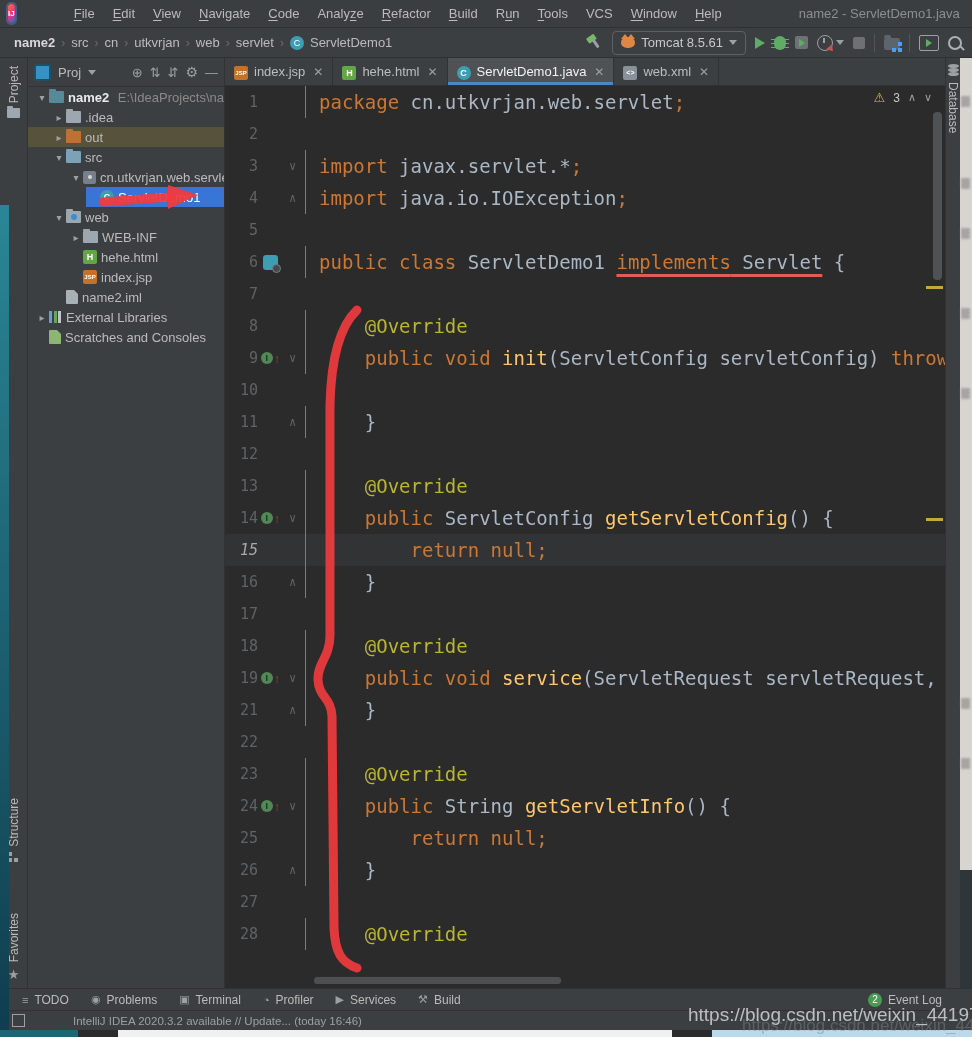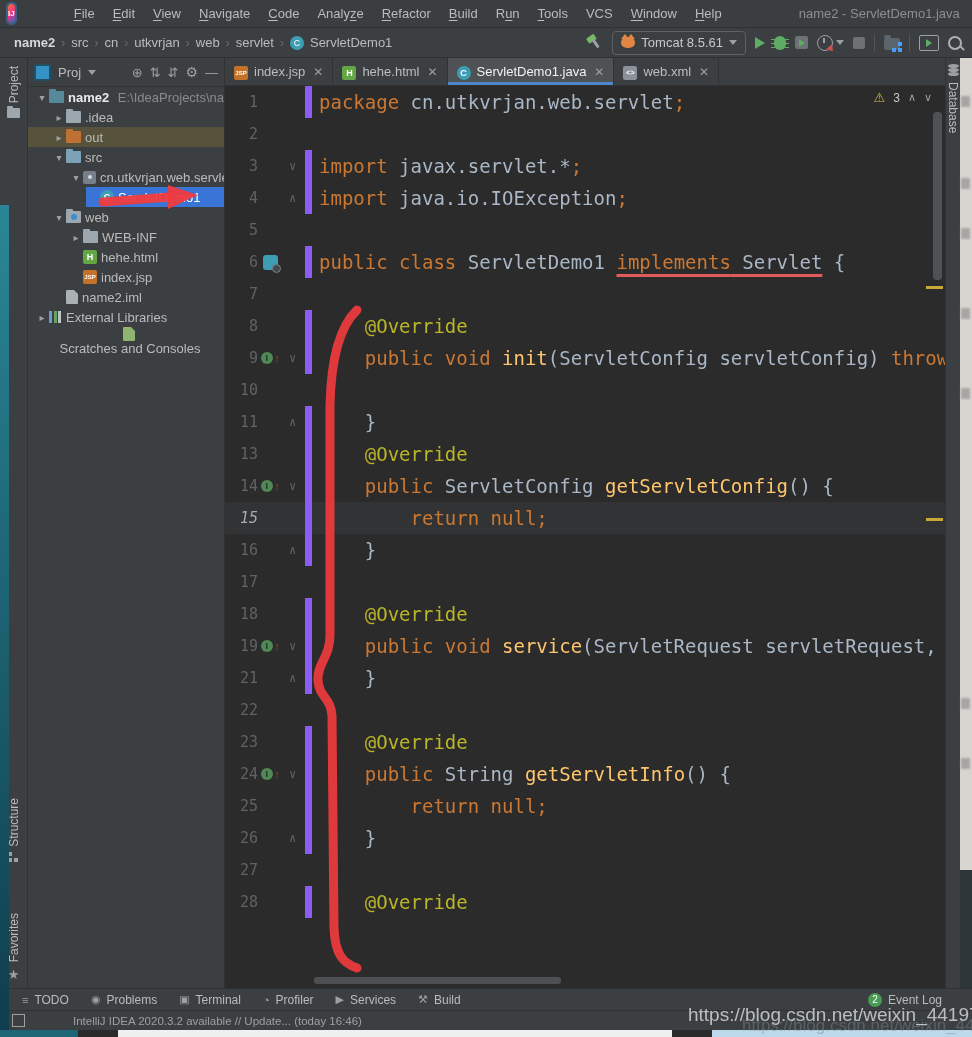--- a/index.html
+++ b/index.html
@@ -95,21 +95,21 @@
   .tab{display:flex;align-items:center;gap:6px;padding:0 9px;font-size:13px;color:#bbbec0;border-right:1px solid #323232;box-sizing:border-box;}
   .tab.active{background:#4e5254;color:#f0f1f2;box-shadow:inset 0 -3px 0 #4a88c7;}
   .tclose{color:#9da0a2;font-size:12px;margin-left:2px;}
   .codewrap{position:relative;height:902px;overflow:hidden;font-family:"DejaVu Sans Mono",monospace;}
   .cline{height:32px;display:flex;align-items:center;white-space:pre;}
   .cline.cur{background:#323334;}
   .lnum{width:33px;text-align:right;color:#606366;font-size:15px;flex:none;}
   .cline.cur .lnum{color:#a7aaac;font-style:italic;}
   .gslot{width:19px;margin-left:3px;flex:none;display:flex;align-items:center;justify-content:center;}
   .fslot{width:25px;flex:none;text-align:center;color:#5f6365;font-size:12px;}
-  .ctext{border-left:7px solid #8b5cf6;padding-left:7px;font-size:19px;line-height:32px;flex:1;overflow:hidden;}
+  .ctext{border-left:1px solid #8b5cf6;padding-left:13px;font-size:19px;line-height:32px;flex:1;overflow:hidden;}
   .kw{color:#cc7832;} .pl{color:#a9b7c6;} .ann{color:#bbb529;} .m{color:#ffc66d;}
   .str{color:#6a8759;} .fld{color:#9876aa;font-style:italic;}
   .kwu{color:#cc7832;} .plu{color:#a9b7c6;}
   .kwu,.plu{text-decoration:underline;text-decoration-color:#e15b5b;text-decoration-thickness:2.5px;text-underline-offset:5px;}
   .ovr{display:inline-flex;align-items:center;}
   .ovrc{width:12px;height:12px;border-radius:50%;background:#4d8a54;color:#2b2b2b;font-size:9px;font-weight:bold;display:flex;align-items:center;justify-content:center;font-family:"Liberation Sans",sans-serif;}
   .ovra{color:#a3403a;font-size:13px;margin-left:1px;font-family:"Liberation Sans",sans-serif;}
   .clsrun{width:15px;height:15px;background:#3d9db2;border-radius:3px;position:relative;}
   .clsrun:after{content:"";position:absolute;right:-3px;bottom:-3px;width:9px;height:9px;border-radius:50%;background:#43494c;border:1px solid #7a7e81;box-sizing:border-box;}
   .warnwidget{position:absolute;top:4px;right:13px;display:flex;align-items:center;gap:8px;font-family:"Liberation Sans",sans-serif;font-size:12px;color:#c8c8c8;z-index:6;}
@@ -335,21 +335,21 @@
           <span class="arr">▸</span>
           <span class="ticon">
             <span class="libico">
               <i></i>
               <i></i>
               <i></i>
             </span>
           </span>
           <span>External Libraries</span>
         </div>
-        <div class="trow" style="padding-left: 8px; flex-direction: column;">
+        <div class="trow" style="padding-left: 8px;">
           <span class="arr"></span>
           <span class="ticon">
             <span class="fileico" style="background: rgb(143, 181, 115);"></span>
           </span>
           <span>Scratches and Consoles</span>
         </div>
       </div>
   </div>
 
   <div class="abs editor">
@@ -387,20 +387,21 @@
           <div class="cline"><span class="lnum">2</span><span class="gslot"></span><span class="fslot"></span><span class="ctext"></span></div>
           <div class="cline"><span class="lnum">3</span><span class="gslot"></span><span class="fslot">∨</span><span class="ctext"><span class="kw">import </span><span class="pl">javax.servlet.*</span><span class="kw">;</span></span></div>
           <div class="cline"><span class="lnum">4</span><span class="gslot"></span><span class="fslot">∧</span><span class="ctext"><span class="kw">import </span><span class="pl">java.io.IOException</span><span class="kw">;</span></span></div>
           <div class="cline"><span class="lnum">5</span><span class="gslot"></span><span class="fslot"></span><span class="ctext"></span></div>
           <div class="cline"><span class="lnum">6</span><span class="gslot"><span class="clsrun"></span></span><span class="fslot"></span><span class="ctext"><span class="kw">public class </span><span class="pl">ServletDemo1 </span><span class="kwu">implements</span><span class="plu"> Servlet</span><span class="pl"> {</span></span></div>
           <div class="cline"><span class="lnum">7</span><span class="gslot"></span><span class="fslot"></span><span class="ctext"></span></div>
           <div class="cline"><span class="lnum">8</span><span class="gslot"></span><span class="fslot"></span><span class="ctext"><span class="ann">    @Override</span></span></div>
           <div class="cline"><span class="lnum">9</span><span class="gslot"><span class="ovr"><span class="ovrc">I</span><span class="ovra">↑</span></span></span><span class="fslot">∨</span><span class="ctext"><span class="kw">    public void </span><span class="m">init</span><span class="pl">(ServletConfig servletConfig) </span><span class="kw">throws</span></span></div>
           <div class="cline"><span class="lnum">10</span><span class="gslot"></span><span class="fslot"></span><span class="ctext"></span></div>
           <div class="cline"><span class="lnum">11</span><span class="gslot"></span><span class="fslot">∧</span><span class="ctext"><span class="pl">    }</span></span></div>
+          <div class="cline"><span class="lnum">12</span><span class="gslot"></span><span class="fslot"></span><span class="ctext"></span></div>
           <div class="cline"><span class="lnum">13</span><span class="gslot"></span><span class="fslot"></span><span class="ctext"><span class="ann">    @Override</span></span></div>
           <div class="cline"><span class="lnum">14</span><span class="gslot"><span class="ovr"><span class="ovrc">I</span><span class="ovra">↑</span></span></span><span class="fslot">∨</span><span class="ctext"><span class="kw">    public </span><span class="pl">ServletConfig </span><span class="m">getServletConfig</span><span class="pl">() {</span></span></div>
           <div class="cline cur"><span class="lnum">15</span><span class="gslot"></span><span class="fslot"></span><span class="ctext"><span class="kw">        return null</span><span class="kw">;</span></span></div>
           <div class="cline"><span class="lnum">16</span><span class="gslot"></span><span class="fslot">∧</span><span class="ctext"><span class="pl">    }</span></span></div>
           <div class="cline"><span class="lnum">17</span><span class="gslot"></span><span class="fslot"></span><span class="ctext"></span></div>
           <div class="cline"><span class="lnum">18</span><span class="gslot"></span><span class="fslot"></span><span class="ctext"><span class="ann">    @Override</span></span></div>
           <div class="cline"><span class="lnum">19</span><span class="gslot"><span class="ovr"><span class="ovrc">I</span><span class="ovra">↑</span></span></span><span class="fslot">∨</span><span class="ctext"><span class="kw">    public void </span><span class="m">service</span><span class="pl">(ServletRequest servletRequest, S</span></span></div>
           <div class="cline"><span class="lnum">21</span><span class="gslot"></span><span class="fslot">∧</span><span class="ctext"><span class="pl">    }</span></span></div>
           <div class="cline"><span class="lnum">22</span><span class="gslot"></span><span class="fslot"></span><span class="ctext"></span></div>
           <div class="cline"><span class="lnum">23</span><span class="gslot"></span><span class="fslot"></span><span class="ctext"><span class="ann">    @Override</span></span></div>

